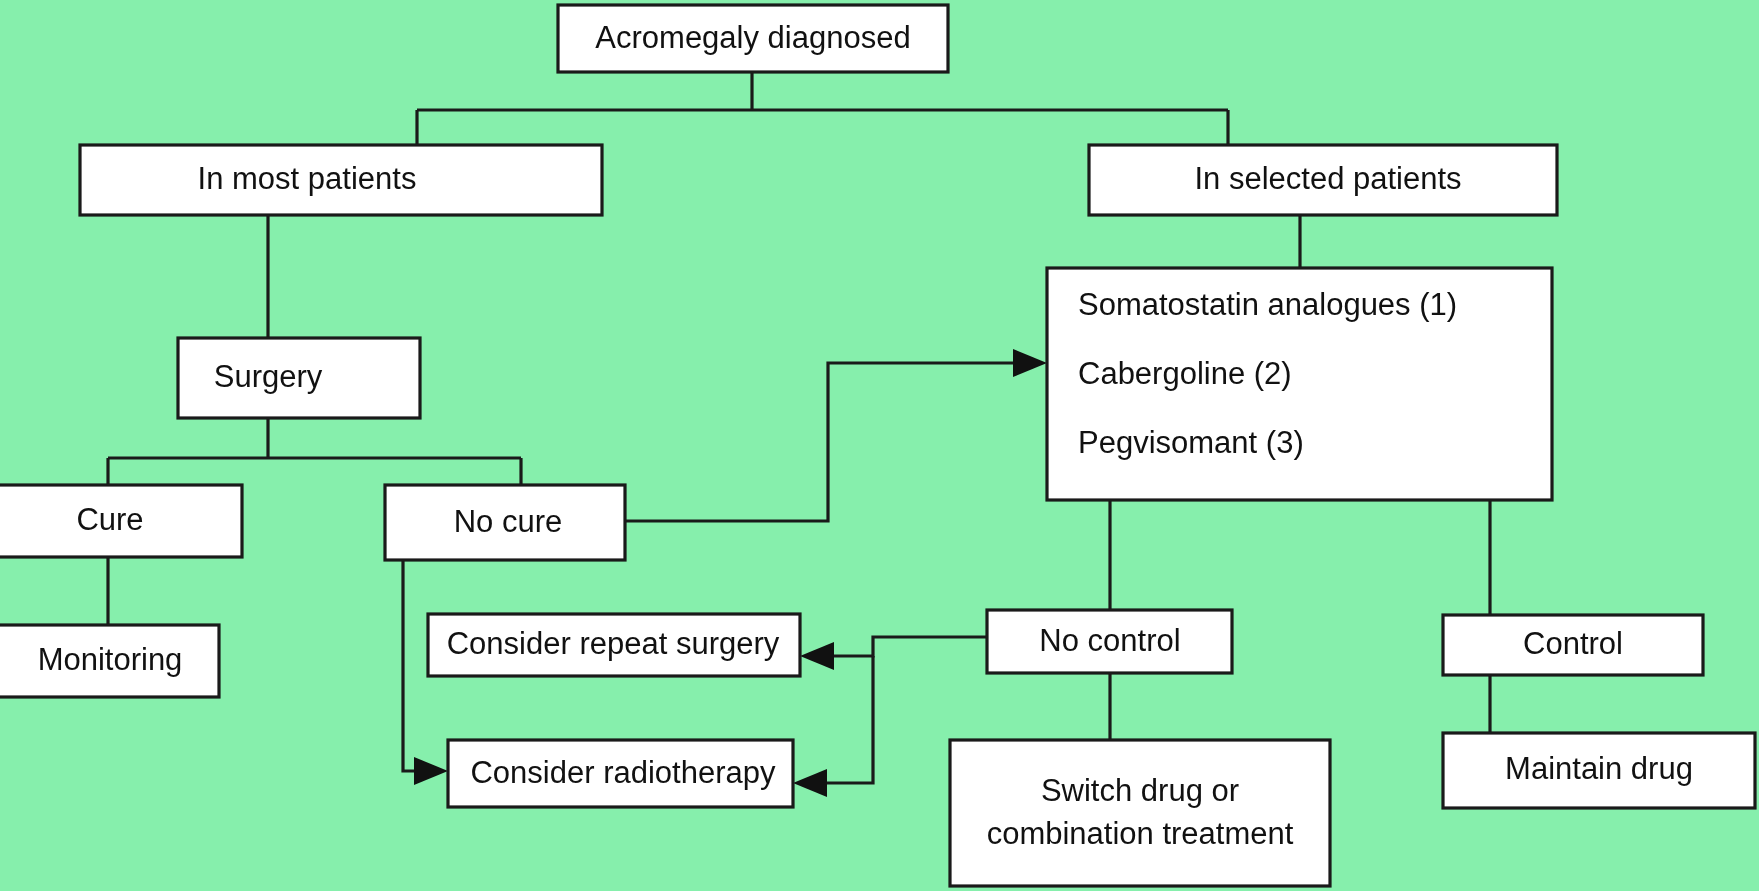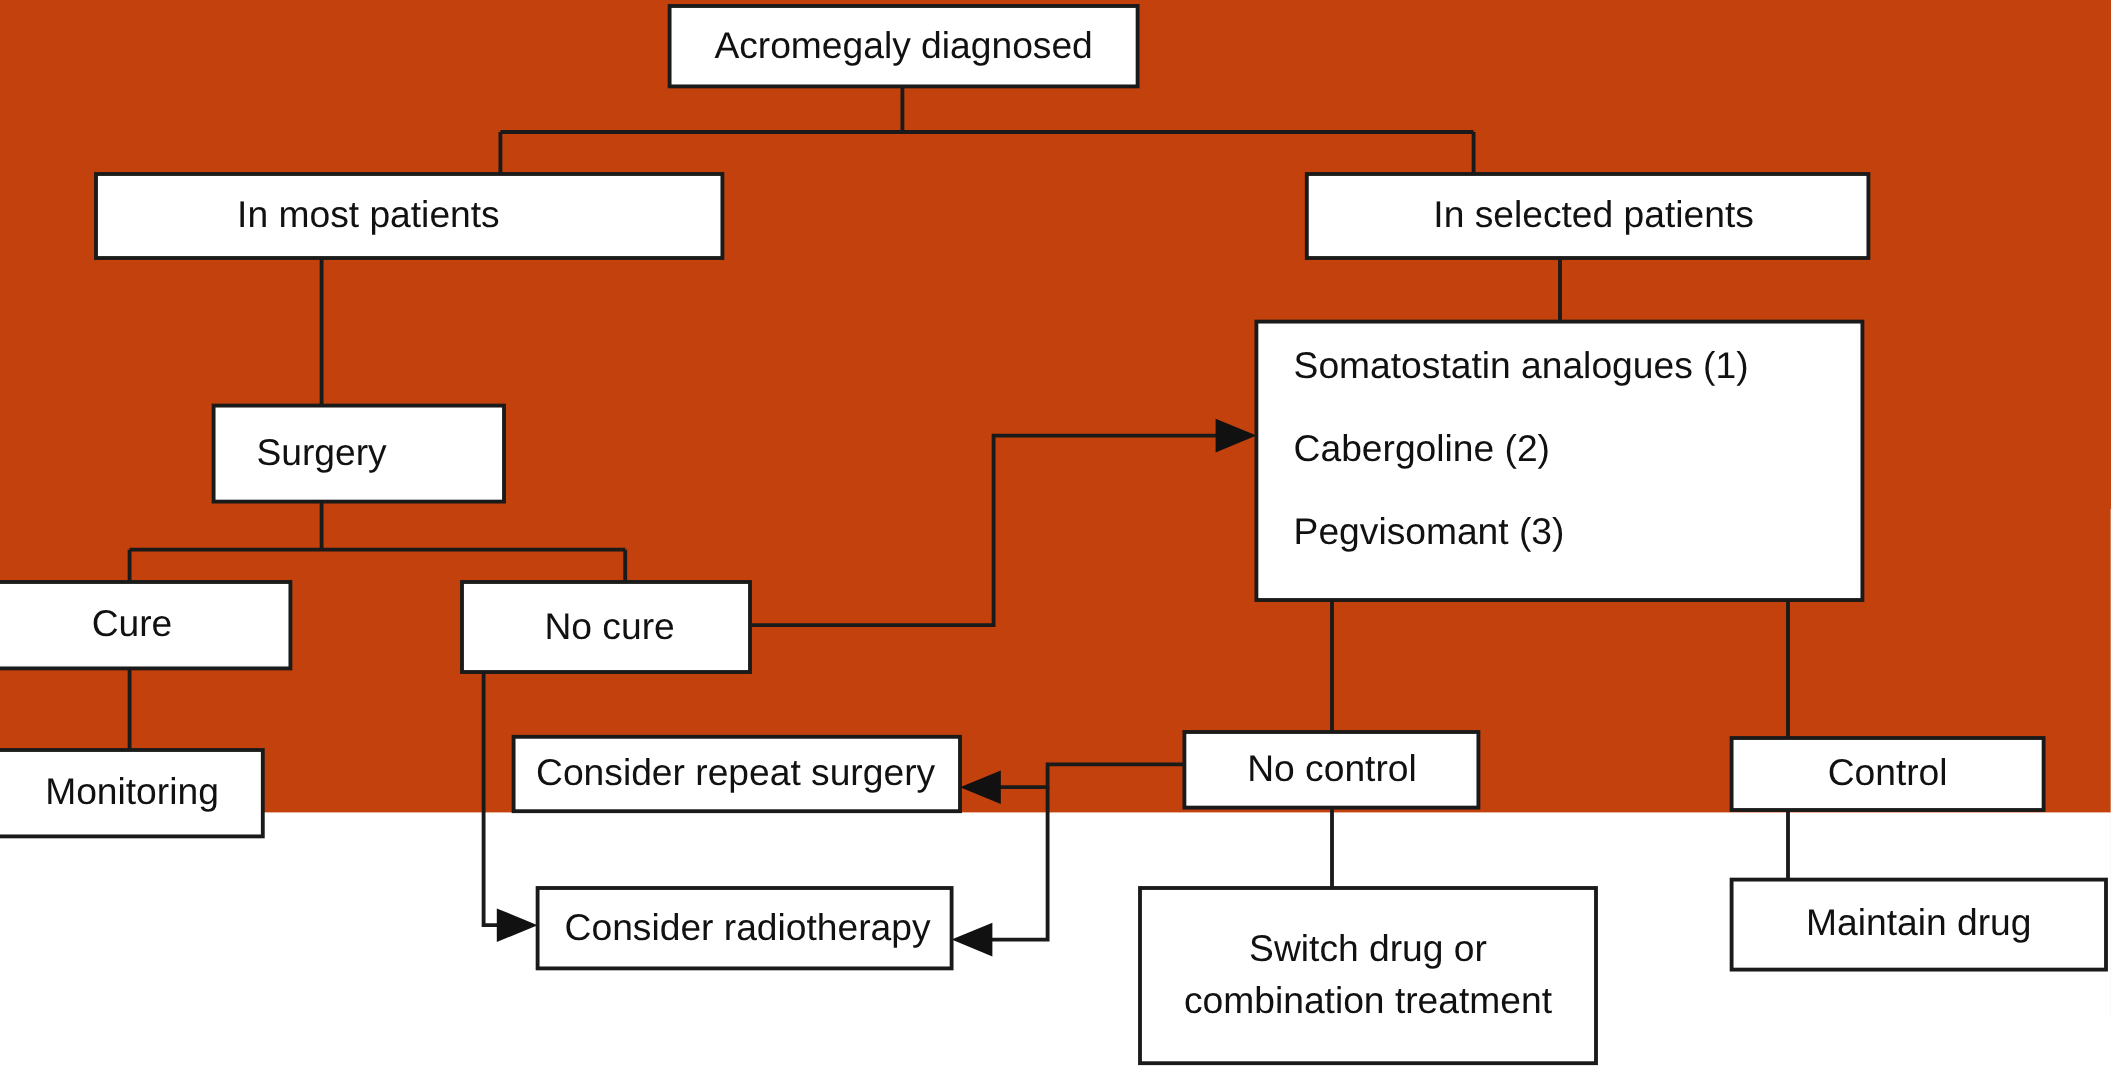--- a/index.html
+++ b/index.html
@@ -9,22 +9,22 @@
   }
   body {
     width: 1759px;
     height: 891px;
     font-family: "Liberation Sans", sans-serif;
     overflow: hidden;
   }
   #flowchart-root {
     position: relative;
     width: 1759px;
-    height: 677px;
-    background: #c2410c;
+    height: 891px;
+    background: #86efac;
   }
   svg#diagram {
     display: block;
     width: 1759px;
     height: 891px;
   }
   .node-rect {
     fill: #ffffff;
     stroke: #1a1a1a;
     stroke-width: 3.2;

